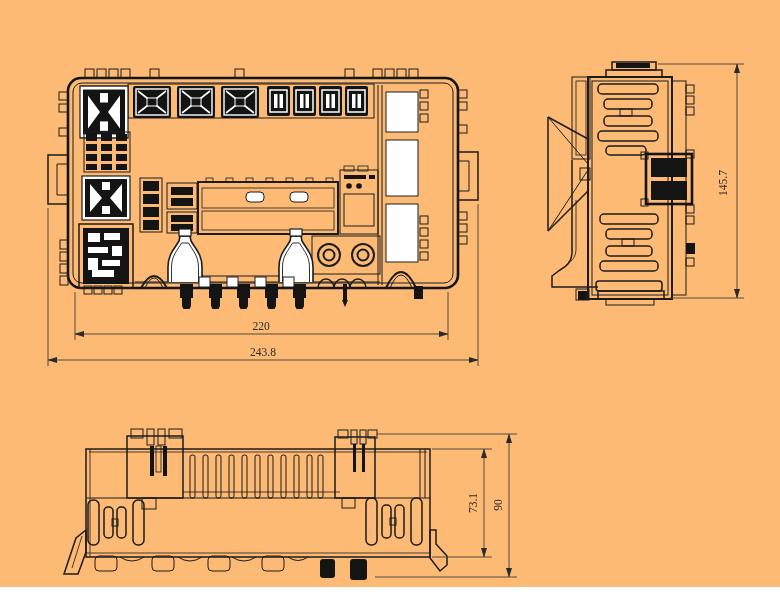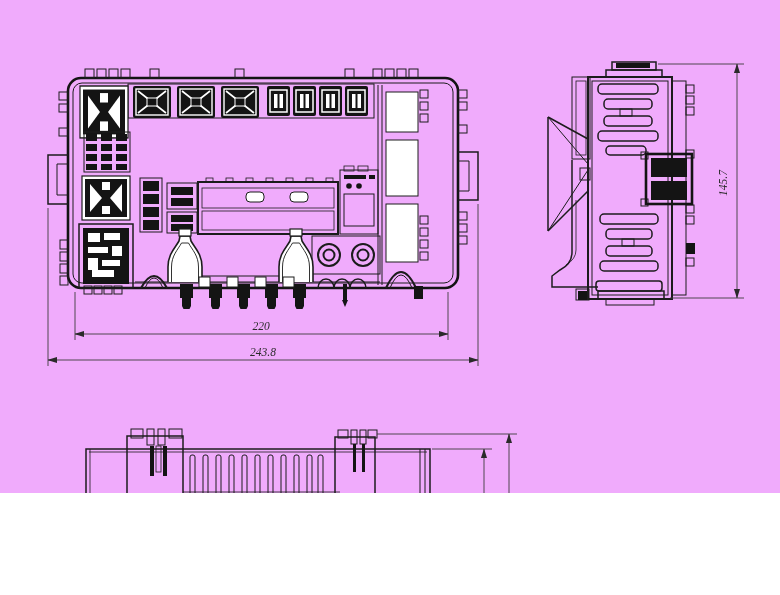--- a/index.html
+++ b/index.html
@@ -1,18 +1,18 @@
 <!DOCTYPE html>
 <html><head>
 <meta charset="utf-8">
 <style>
   html,body { margin:0; padding:0; background:#ffffff; }
   .sheet {
-    position:relative; width:780px; height:493px; background:#f0abfc;
-    font-family:"Liberation Serif", serif; overflow:hidden;font-style:italic;
+    position:relative; width:780px; height:587px; background:#fdba74;
+    font-family:"Liberation Serif", serif; overflow:hidden;
   }
   svg { display:block; }
   .s   { fill:none; stroke:#1c1c1c; stroke-width:1; }
   .s08 { fill:none; stroke:#1c1c1c; stroke-width:0.8; }
   .s15 { fill:none; stroke:#1c1c1c; stroke-width:1.5; }
   .s2  { fill:none; stroke:#1c1c1c; stroke-width:2; }
   .s26 { fill:none; stroke:#141414; stroke-width:2.6; }
   .f   { fill:#141414; stroke:none; }
   .fw  { fill:#ffffff; stroke:#1c1c1c; stroke-width:1; }
   .dim { fill:none; stroke:#3d3d3d; stroke-width:0.9; }

